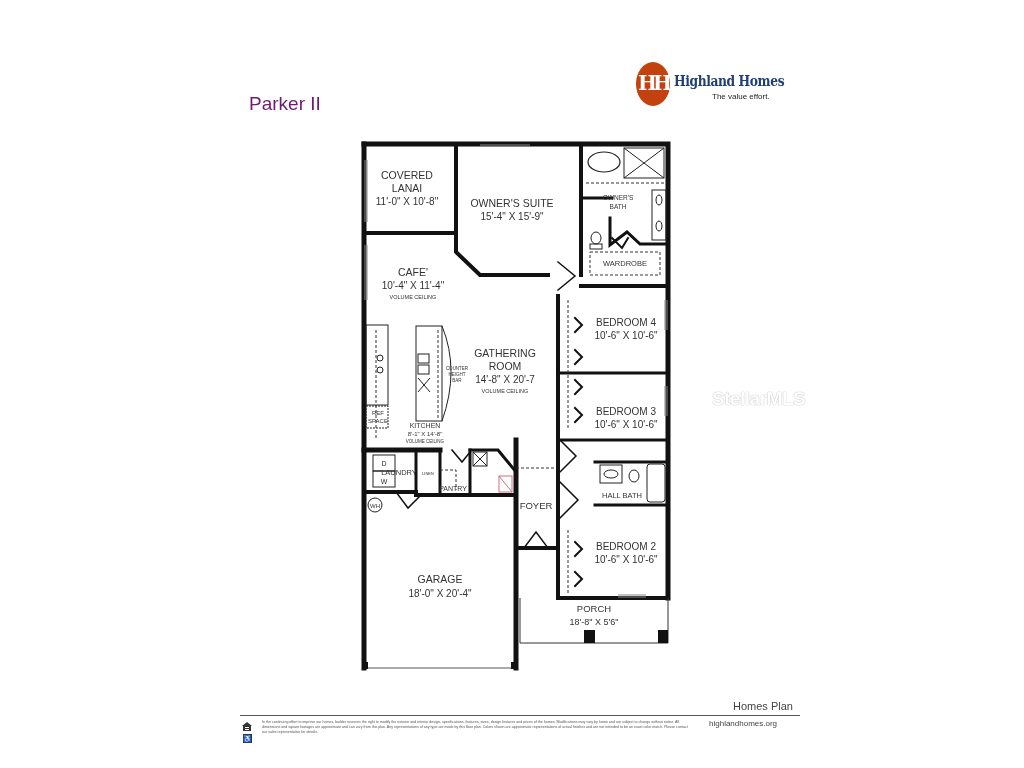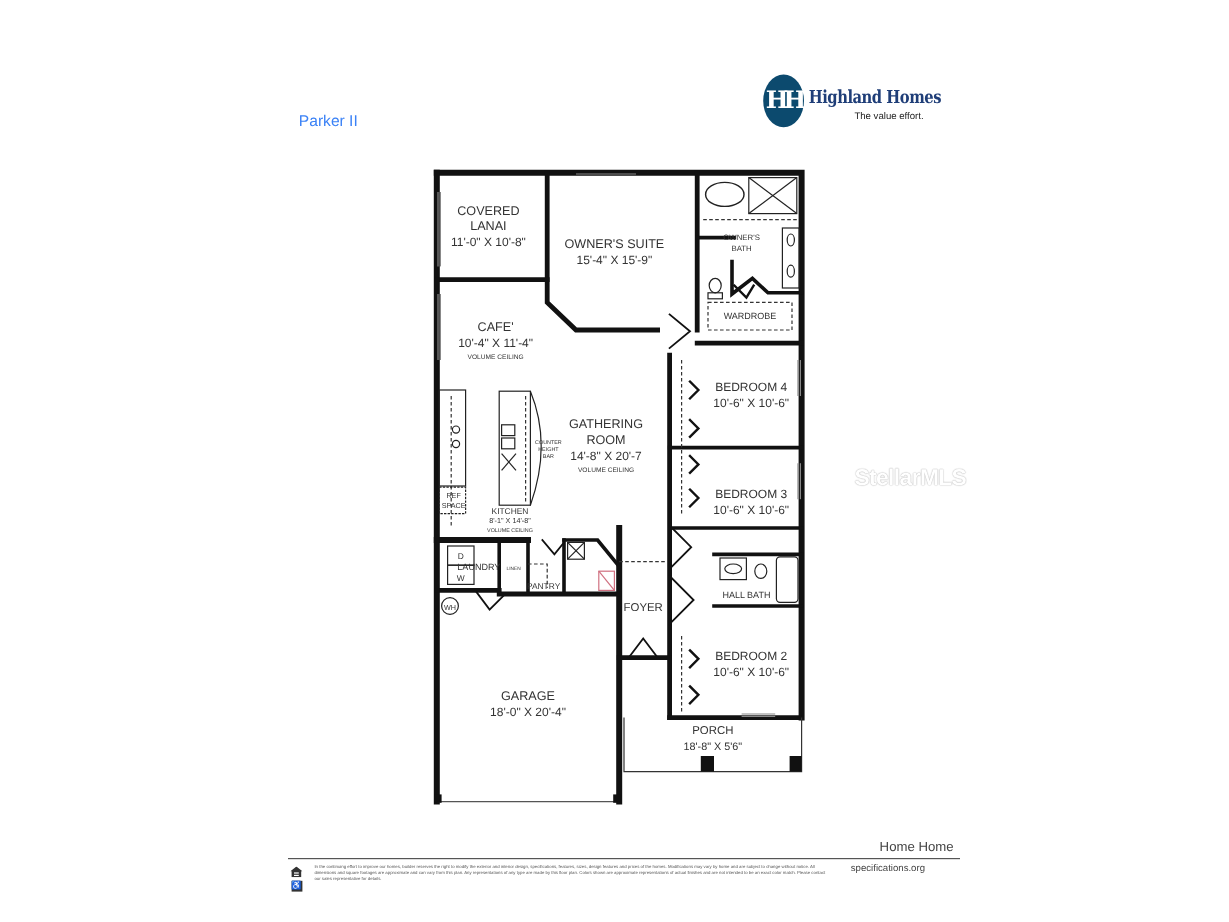--- a/index.html
+++ b/index.html
@@ -1,19 +1,19 @@
 <!DOCTYPE html>
 <html><head>
 <meta charset="utf-8">
 <style>
   html, body { margin: 0; padding: 0; background: #ffffff; }
   body { width: 1024px; height: 768px; position: relative; overflow: hidden; font-family: "Liberation Sans", sans-serif; color: #222; }
-  .plan-name { position: absolute; left: 249px; top: 93px; font-size: 13px; color: #3b82f6; }
+  .plan-name { position: absolute; left: 249px; top: 93px; font-size: 19px; color: #701a75; }
   .logo { position: absolute; left: 636px; top: 62px; width: 150px; height: 48px; }
-  .logo-emblem { position: absolute; left: 0; top: 0; width: 34px; height: 44px; border-radius: 50%; background: #0c4a6e; }
+  .logo-emblem { position: absolute; left: 0; top: 0; width: 34px; height: 44px; border-radius: 50%; background: #c2410c; }
   .logo-emblem span { position: absolute; left: 0; right: 0; top: 9px; text-align: center; color: #fff; font-family: "DejaVu Serif", serif; font-weight: bold; font-size: 20px; letter-spacing: -4px; }
   .logo-name { position: absolute; left: 38px; top: 10px; font-family: "DejaVu Serif", serif; font-weight: bold; font-size: 15px; color: #1f3e78; letter-spacing: -0.5px; white-space: nowrap; transform: scaleX(0.82); transform-origin: left; }
   .logo-tag { position: absolute; left: 76px; top: 30px; font-size: 8px; color: #222; white-space: nowrap; }
   .plan-svg { position: absolute; left: 0; top: 0; }
   .lbl { font-family: "Liberation Sans", sans-serif; fill: #333; text-anchor: middle; }
   .watermark { position: absolute; left: 712px; top: 388px; font-size: 19px; color: #ffffff; letter-spacing: -0.5px; text-shadow: 0 0 1px #b8b8b8, 0 0 1px #b8b8b8; font-weight: bold; }
   .footer-rule { position: absolute; left: 240px; top: 715px; width: 560px; height: 1px; background: #555; }
   .home-plan { position: absolute; left: 733px; top: 700px; font-size: 11px; color: #444; }
   .site { position: absolute; left: 709px; top: 719px; font-size: 8px; color: #444; }
   .disclaimer { position: absolute; left: 262px; top: 720px; width: 430px; font-size: 3.6px; line-height: 5px; color: #555; }
@@ -215,22 +215,22 @@
     <text x="440" y="583" font-size="10.5">GARAGE</text>
     <text x="440" y="597" font-size="10">18'-0" X 20'-4"</text>
 
     <text x="594" y="612" font-size="9.5">PORCH</text>
     <text x="594" y="625" font-size="9">18'-8" X 5'6"</text>
   </g>
 </svg>
 
 <div class="watermark">StellarMLS</div>
 
-<div class="home-plan">Home Home</div>
+<div class="home-plan">Homes Plan</div>
 <div class="footer-rule"></div>
 <svg class="eho-icon" viewBox="0 0 10 9">
   <path d="M5 0 L10 4 L9 4 L9 9 L1 9 L1 4 L0 4 Z" fill="#333"></path>
   <rect x="3" y="5" width="4" height="1" fill="#fff"></rect>
     <rect x="3" y="7" width="4" height="1" fill="#fff"></rect>
 </svg>
 <div class="ada-icon">♿</div>
 <div class="disclaimer">In the continuing effort to improve our homes, builder reserves the right to modify the exterior and interior design, specifications, features, sizes, design features and prices of the homes. Modifications may vary by home and are subject to change without notice. All dimensions and square footages are approximate and can vary from this plan. Any representations of any type are made by this floor plan. Colors shown are approximate representations of actual finishes and are not intended to be an exact color match. Please contact our sales representative for details.</div>
-<div class="site">specifications.org</div>
+<div class="site">highlandhomes.org</div>
 
 </body></html>

